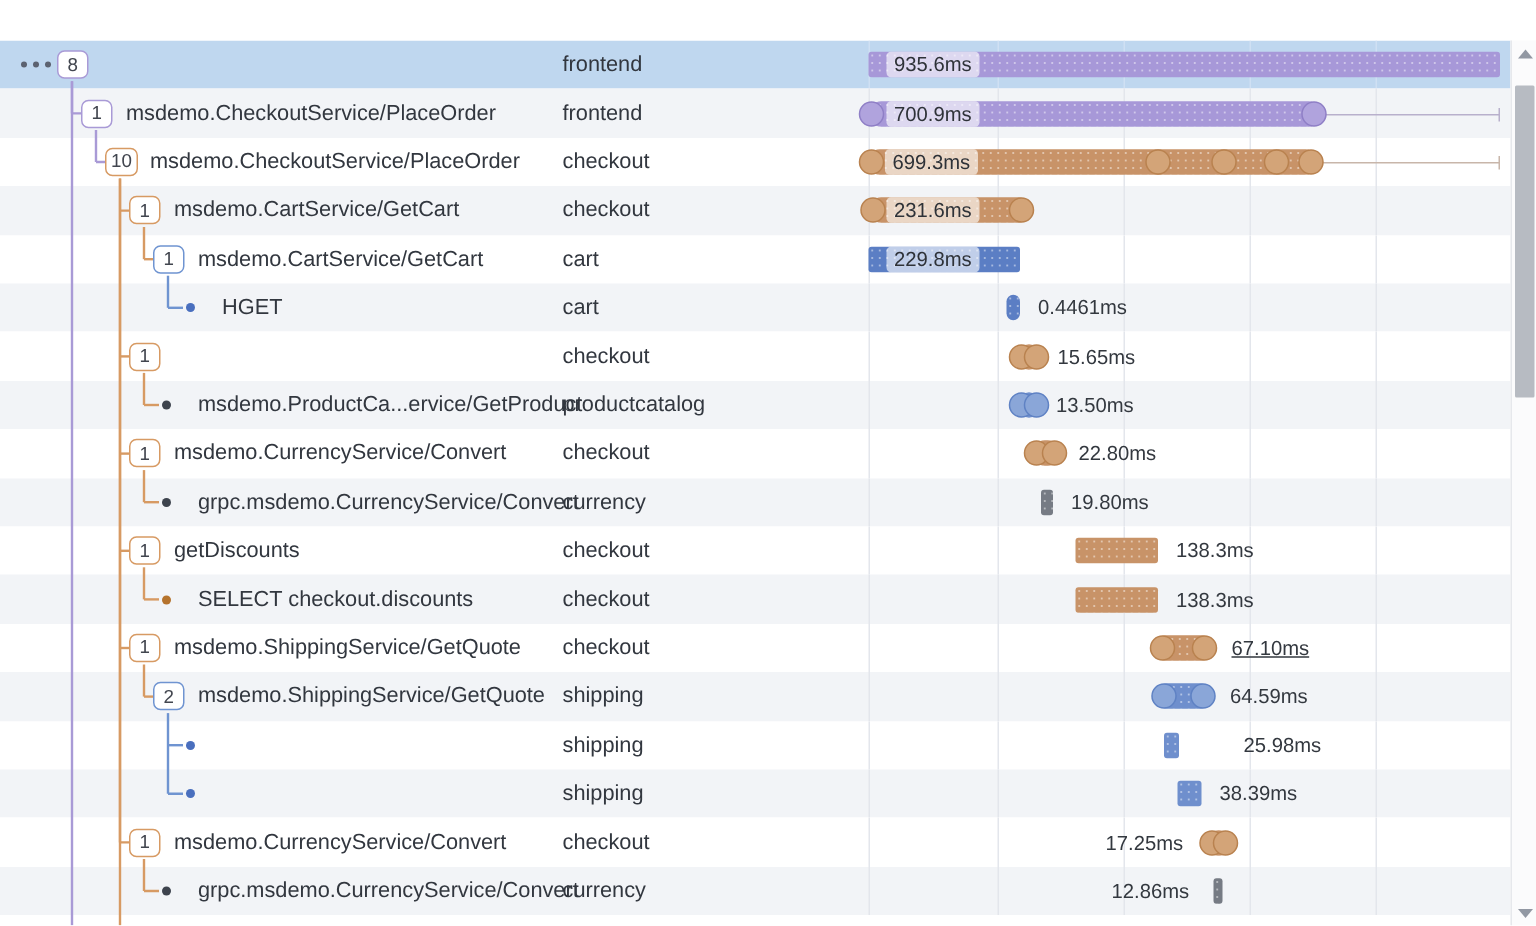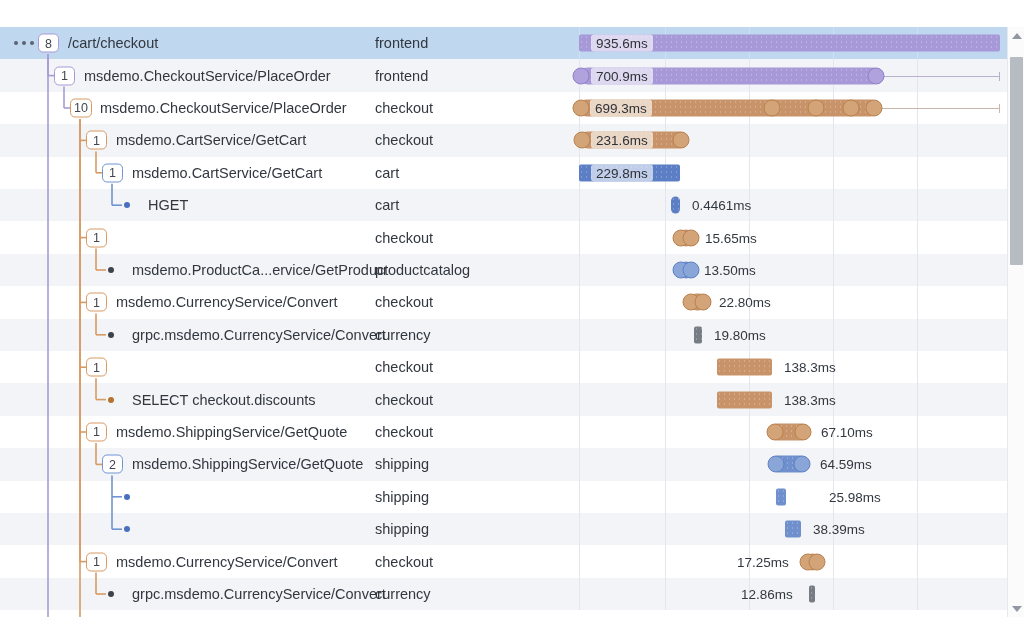--- a/index.html
+++ b/index.html
@@ -231,21 +231,20 @@
         <div class="grid-line" style="left: 665px;"></div>
         <div class="grid-line" style="left: 749px;"></div>
         <div class="grid-line" style="left: 833px;"></div>
         <div class="grid-line" style="left: 917px;"></div>
         <div class="dots">
           <i></i>
           <i></i>
           <i></i>
         </div>
         <div class="badge purple" style="left: 38px;">8</div>
-        <div class="name-cell" style="left: 68px;">/cart/checkout</div>
         <div class="svc-cell">frontend</div>
         <div class="bar purple" style="left: 579px; width: 421px;">
           <div class="dotfill"></div>
         </div>
         <div class="dur inbar" style="left: 591px;">935.6ms</div>
       </div>
       <div class="row even" style="top: 32.4px;">
         <div class="grid-line" style="left: 579px;"></div>
         <div class="grid-line" style="left: 665px;"></div>
         <div class="grid-line" style="left: 749px;"></div>
@@ -387,20 +386,21 @@
         </div>
         <div class="dur" style="left: 714px;">19.80ms</div>
       </div>
       <div class="row odd" style="top: 324px;">
         <div class="grid-line" style="left: 579px;"></div>
         <div class="grid-line" style="left: 665px;"></div>
         <div class="grid-line" style="left: 749px;"></div>
         <div class="grid-line" style="left: 833px;"></div>
         <div class="grid-line" style="left: 917px;"></div>
         <div class="badge orange" style="left: 86px;">1</div>
+        <div class="name-cell" style="left: 116px;">getDiscounts</div>
         <div class="svc-cell">checkout</div>
         <div class="bar orange" style="left: 717px; width: 55px;">
           <div class="dotfill"></div>
         </div>
         <div class="dur" style="left: 784px;">138.3ms</div>
       </div>
       <div class="row even" style="top: 356.4px;">
         <div class="grid-line" style="left: 579px;"></div>
         <div class="grid-line" style="left: 665px;"></div>
         <div class="grid-line" style="left: 749px;"></div>
@@ -421,21 +421,21 @@
         <div class="grid-line" style="left: 833px;"></div>
         <div class="grid-line" style="left: 917px;"></div>
         <div class="badge orange" style="left: 86px;">1</div>
         <div class="name-cell" style="left: 116px;">msdemo.ShippingService/GetQuote</div>
         <div class="svc-cell">checkout</div>
         <div class="bar orange rounded" style="left: 769px; width: 40px;">
           <div class="dotfill"></div>
         </div>
         <div class="evt orange" style="left: 775px;"></div>
         <div class="evt orange" style="left: 803px;"></div>
-        <div class="dur" style="left: 821px;">67.10ms</div>
+        <div class="dur" style="left: 821px; text-decoration: underline;">67.10ms</div>
       </div>
       <div class="row even" style="top: 421.2px;">
         <div class="grid-line" style="left: 579px;"></div>
         <div class="grid-line" style="left: 665px;"></div>
         <div class="grid-line" style="left: 749px;"></div>
         <div class="grid-line" style="left: 833px;"></div>
         <div class="grid-line" style="left: 917px;"></div>
         <div class="badge blue" style="left: 102px;">2</div>
         <div class="name-cell" style="left: 132px;">msdemo.ShippingService/GetQuote</div>
         <div class="svc-cell">shipping</div>

